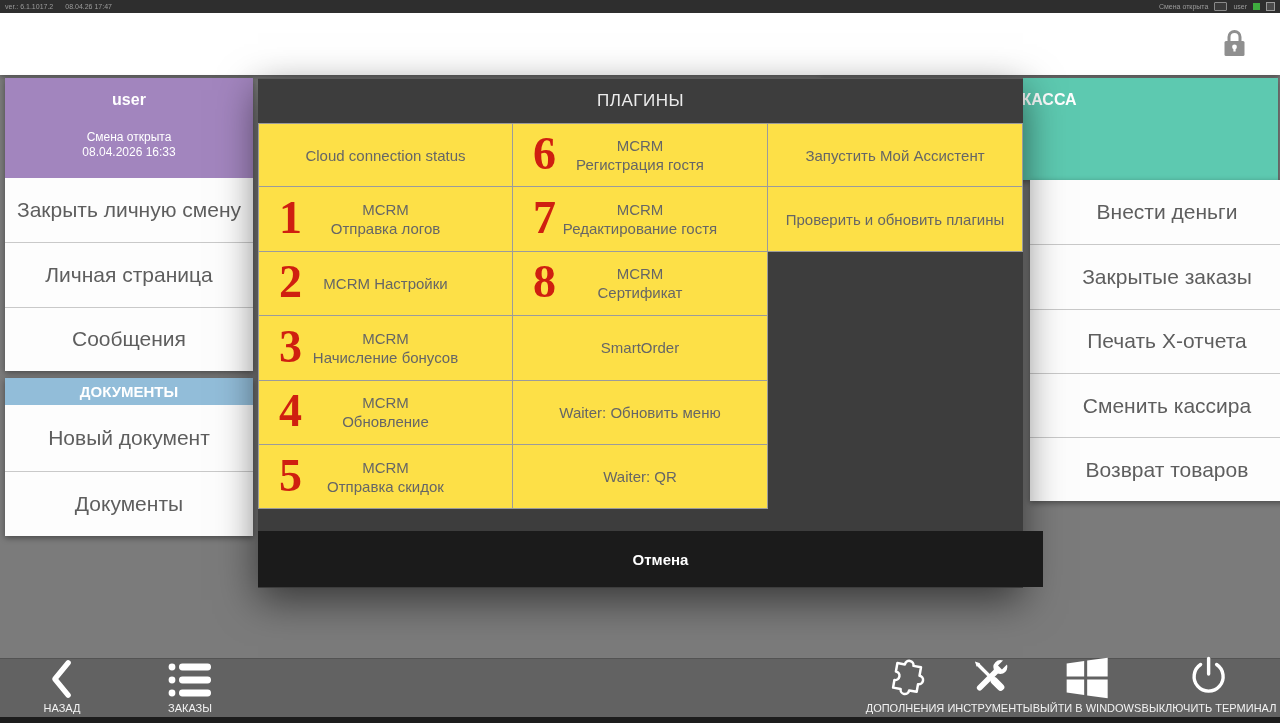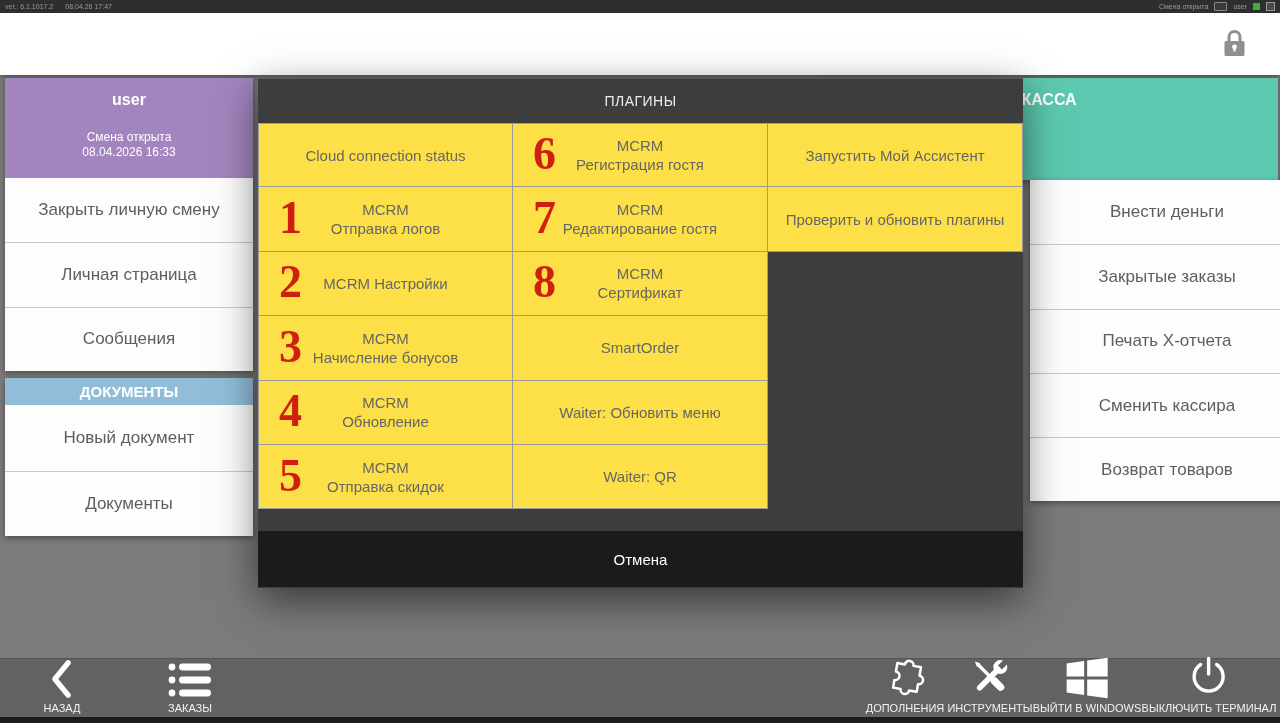--- a/index.html
+++ b/index.html
@@ -23,21 +23,21 @@
   .mini-square{width:7px;height:7px;border:1px solid #999;background:#4a4a4a;}
   
   .whitestrip{
     position:absolute;top:13px;left:0;width:1280px;height:62px;background:#ffffff;
     box-shadow:0 2px 5px rgba(0,0,0,.35);z-index:2;
   }
   .lock{position:absolute;right:32px;top:15px;}
   
   .panelbtn{
     height:64.3px;background:#fdfdfd;display:flex;align-items:center;justify-content:center;
-    font-size:17px;color:#5e5e5e;cursor:pointer;box-sizing:border-box;
+    font-size:21px;color:#5e5e5e;cursor:pointer;box-sizing:border-box;
   }
   .panelbtn + .panelbtn{border-top:1px solid #c9c9c9;}
   
   .user-panel{position:absolute;left:5px;top:78px;width:248px;z-index:3;box-shadow:0 2px 6px rgba(0,0,0,.4);}
   .user-header{height:100px;background:#a285be;color:#fff;text-align:center;}
   .user-title{padding-top:13px;font-size:16px;font-weight:bold;}
   .user-status{margin-top:21px;font-size:12px;line-height:15px;}
   
   .documents-panel{position:absolute;left:5px;top:378px;width:248px;z-index:3;box-shadow:0 2px 6px rgba(0,0,0,.4);}
   .doc-header{height:27px;background:#92bdd9;color:#fff;font-size:15px;font-weight:bold;
@@ -47,40 +47,40 @@
   .cash-panel{position:absolute;left:820px;top:78px;width:458px;z-index:3;}
   .cash-header{height:102px;background:#5dc9b0;color:#fff;text-align:center;box-shadow:0 2px 6px rgba(0,0,0,.4);}
   .cash-title{padding-top:13px;font-size:16px;font-weight:bold;}
   .cash-buttons{margin-left:210px;width:274px;background:#fdfdfd;box-shadow:0 2px 6px rgba(0,0,0,.4);}
   
   .modal{
     position:absolute;left:258px;top:78px;width:765px;height:510px;background:#3d3d3d;z-index:10;
     box-shadow:0 12px 38px rgba(0,0,0,.55);border-top:1px solid #5a5a5a;box-sizing:border-box;
   }
   .modal-header{height:43px;display:flex;align-items:center;justify-content:center;
-    color:#ececec;font-size:14px;letter-spacing:.5px;}
+    color:#ececec;font-size:17px;letter-spacing:.5px;}
   .plugin-grid{position:absolute;top:44px;left:0;width:765px;height:387px;}
   .pcol{position:absolute;top:0;}
   .pcol1{left:0;width:255px;}
   .pcol2{left:254px;width:256px;}
   .pcol3{left:509px;width:256px;}
   .pcell{
     box-sizing:border-box;height:64.4px;background:#fde047;border:1px solid #9b9b9b;border-top:none;
     position:relative;display:flex;flex-direction:column;align-items:center;justify-content:center;
     color:#666;font-size:15px;line-height:19px;text-align:center;cursor:pointer;
   }
   .pcol .pcell:first-child{border-top:1px solid #9b9b9b;}
   .badge{
     position:absolute;left:20px;top:50%;transform:translateY(-52%);
     font-family:"Liberation Serif", serif;font-weight:bold;font-size:46px;line-height:1;color:#cf1f10;
   }
   .badge:empty,.line:empty{display:none;}
   .modal-cancel{
     position:absolute;left:0;bottom:1px;width:100%;height:56px;background:#1b1b1b;color:#fff;
-    font-weight:normal;font-size:15px;display:flex;align-items:center;justify-content:center;cursor:pointer;
+    font-weight:bold;font-size:15px;display:flex;align-items:center;justify-content:center;cursor:pointer;padding-left:20px;
   }
   
   .toolbar{position:absolute;left:0;top:658px;width:1280px;height:59px;background:#626262;
     border-top:1px solid #535353;box-sizing:border-box;z-index:5;}
   .bottomstrip{position:absolute;left:0;top:717px;width:1280px;height:6px;background:#1c1c1c;z-index:6;}
   .tool-item{
     position:absolute;bottom:3px;transform:translateX(-50%);
     display:flex;flex-direction:column;align-items:center;gap:2px;
     color:#f2f2f2;font-size:11px;white-space:nowrap;cursor:pointer;margin-top:28px;
   }

